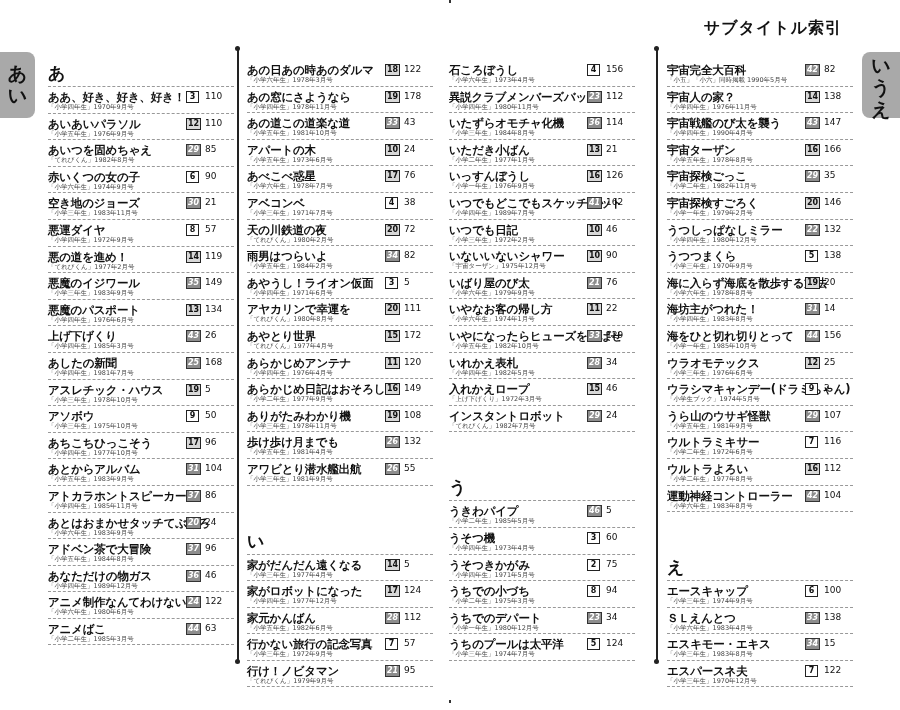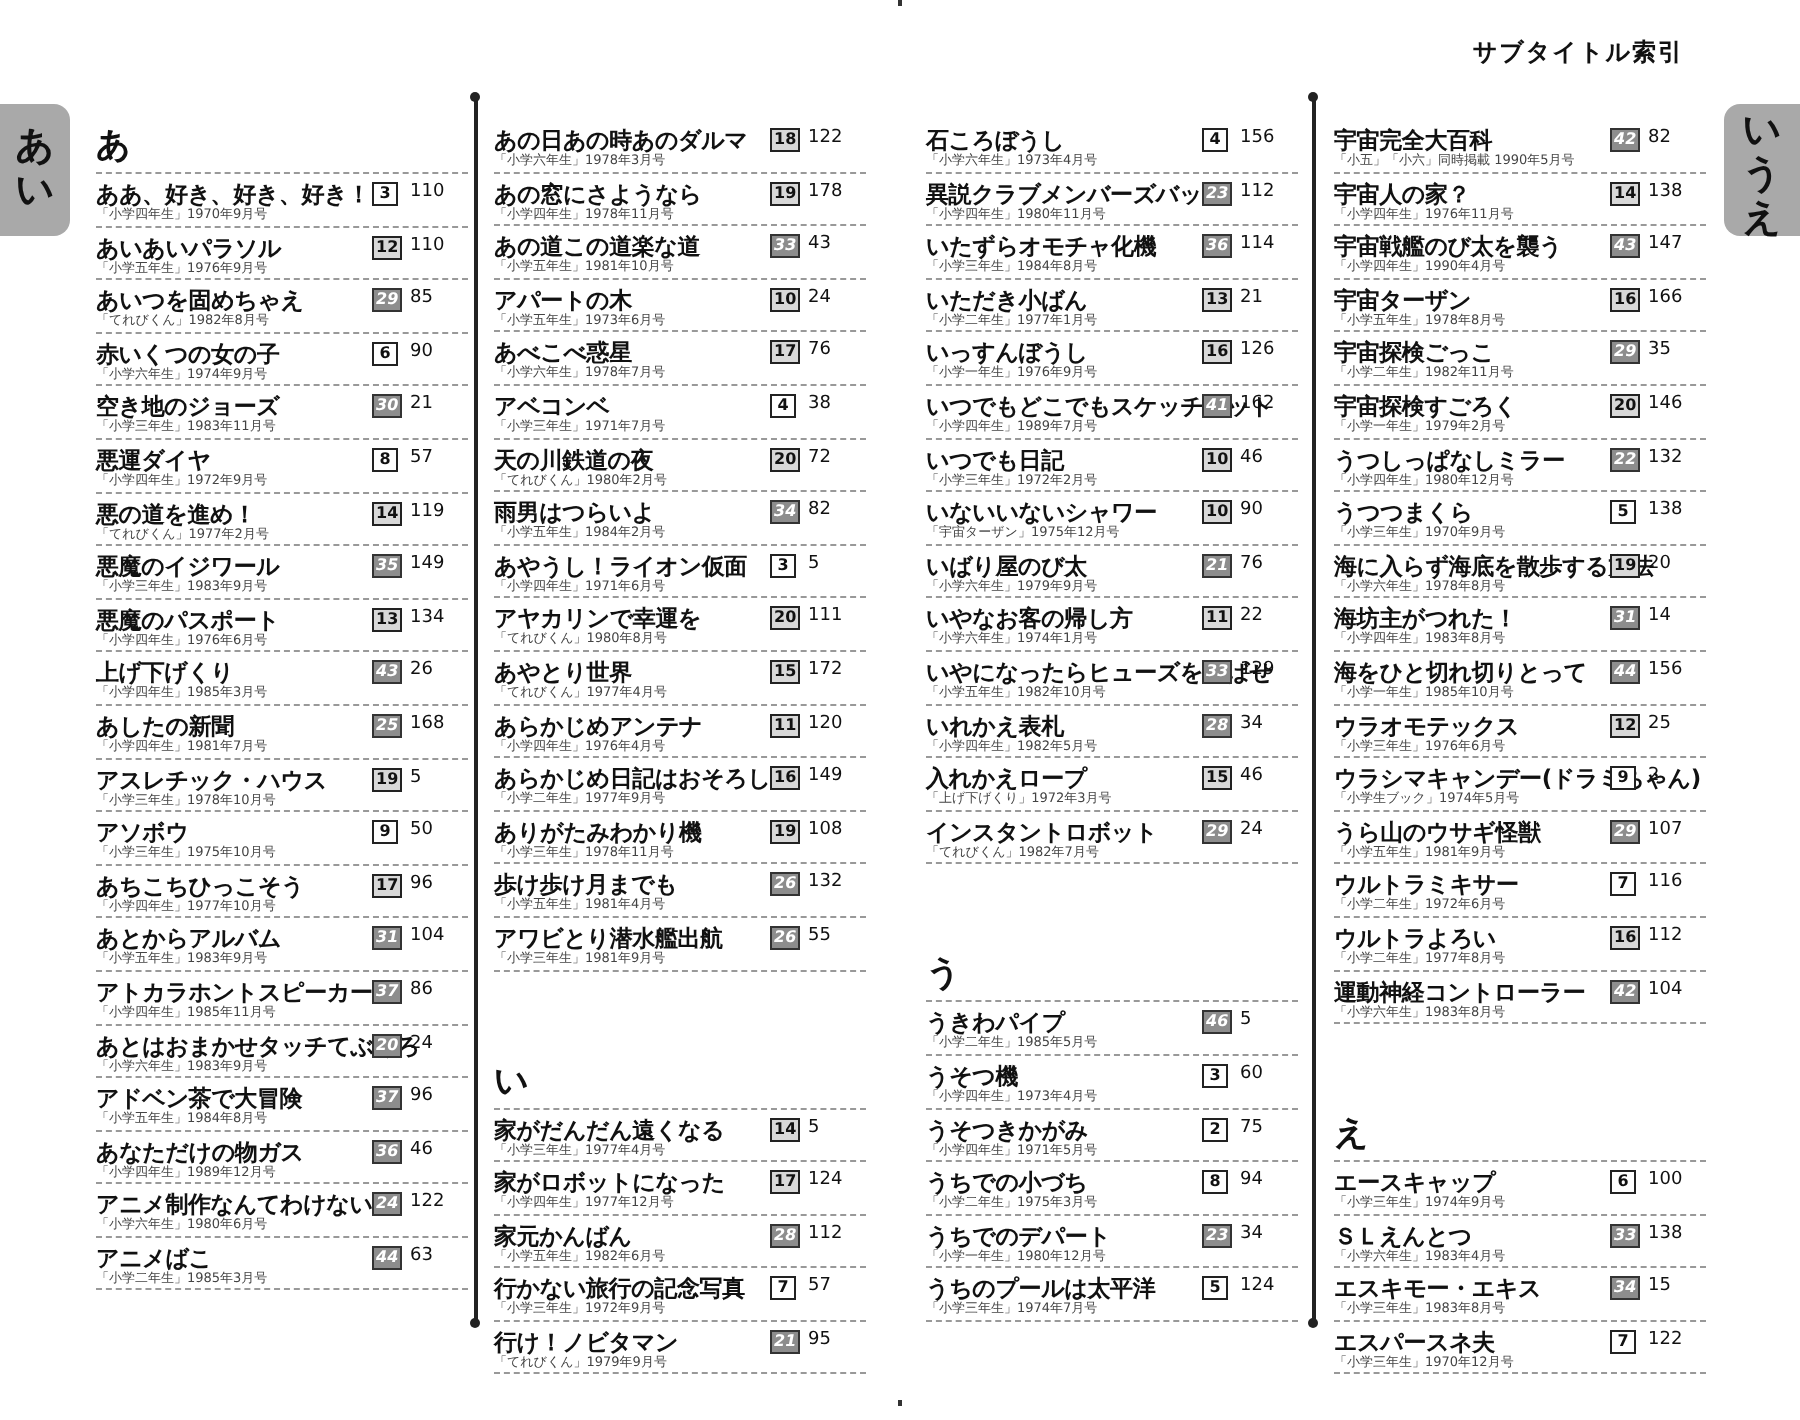--- a/index.html
+++ b/index.html
@@ -1,18 +1,18 @@
 <!DOCTYPE html>
 <html><head>
 <meta charset="utf-8">
 <style>
   html, body { margin:0; padding:0; background:#fff; }
   body { width:900px; height:710px; position:relative; overflow:hidden;
          font-family:"DejaVu Sans", sans-serif; color:#111; }
-  .page-header { position:absolute; right:58px; top:18px; font-size:12px; font-weight:bold; letter-spacing:1px; }
+  .page-header { position:absolute; right:58px; top:18px; font-size:16px; font-weight:bold; letter-spacing:1px; }
   .tab { position:absolute; background:#a9a9a9; border-radius:8px; color:#111;
          font-weight:bold; font-size:19px; line-height:22px; text-align:center; }
   .tab-left { left:0; top:52px; width:35px; height:66px; border-radius:0 8px 8px 0; padding-top:10px; box-sizing:border-box; }
   .tab-right { right:0; top:52px; width:38px; height:66px; border-radius:8px 0 0 8px; padding-top:2px; box-sizing:border-box; }
   .tab span { display:block; }
   .rule { position:absolute; width:1.5px; background:#222; }
   .rule::before, .rule::after { content:""; position:absolute; left:-2px; width:5px; height:5px; border-radius:50%; background:#222; }
   .rule::before { top:-3px; } .rule::after { bottom:-3px; }
   .center-dot { position:absolute; left:449px; width:2px; height:3px; background:#333; }
   .col { position:absolute; width:186px; }
@@ -299,21 +299,21 @@
       <span class="vol">7</span>
       <span class="page">57</span>
     </div>
     <div class="entry">
       <span class="title">行け！ノビタマン</span>
       <span class="source">「てれびくん」1979年9月号</span>
       <span class="vol dark">21</span>
       <span class="page">95</span>
     </div>
   </div>
-<div id="col2" class="col" style="left:463px; top:60px;">
+<div id="col2" class="col" style="left:449px; top:60px;">
     <div class="entry">
       <span class="title">石ころぼうし</span>
       <span class="source">「小学六年生」1973年4月号</span>
       <span class="vol">4</span>
       <span class="page">156</span>
     </div>
     <div class="entry">
       <span class="title">異説クラブメンバーズバッジ</span>
       <span class="source">「小学四年生」1980年11月号</span>
       <span class="vol dark">23</span>

